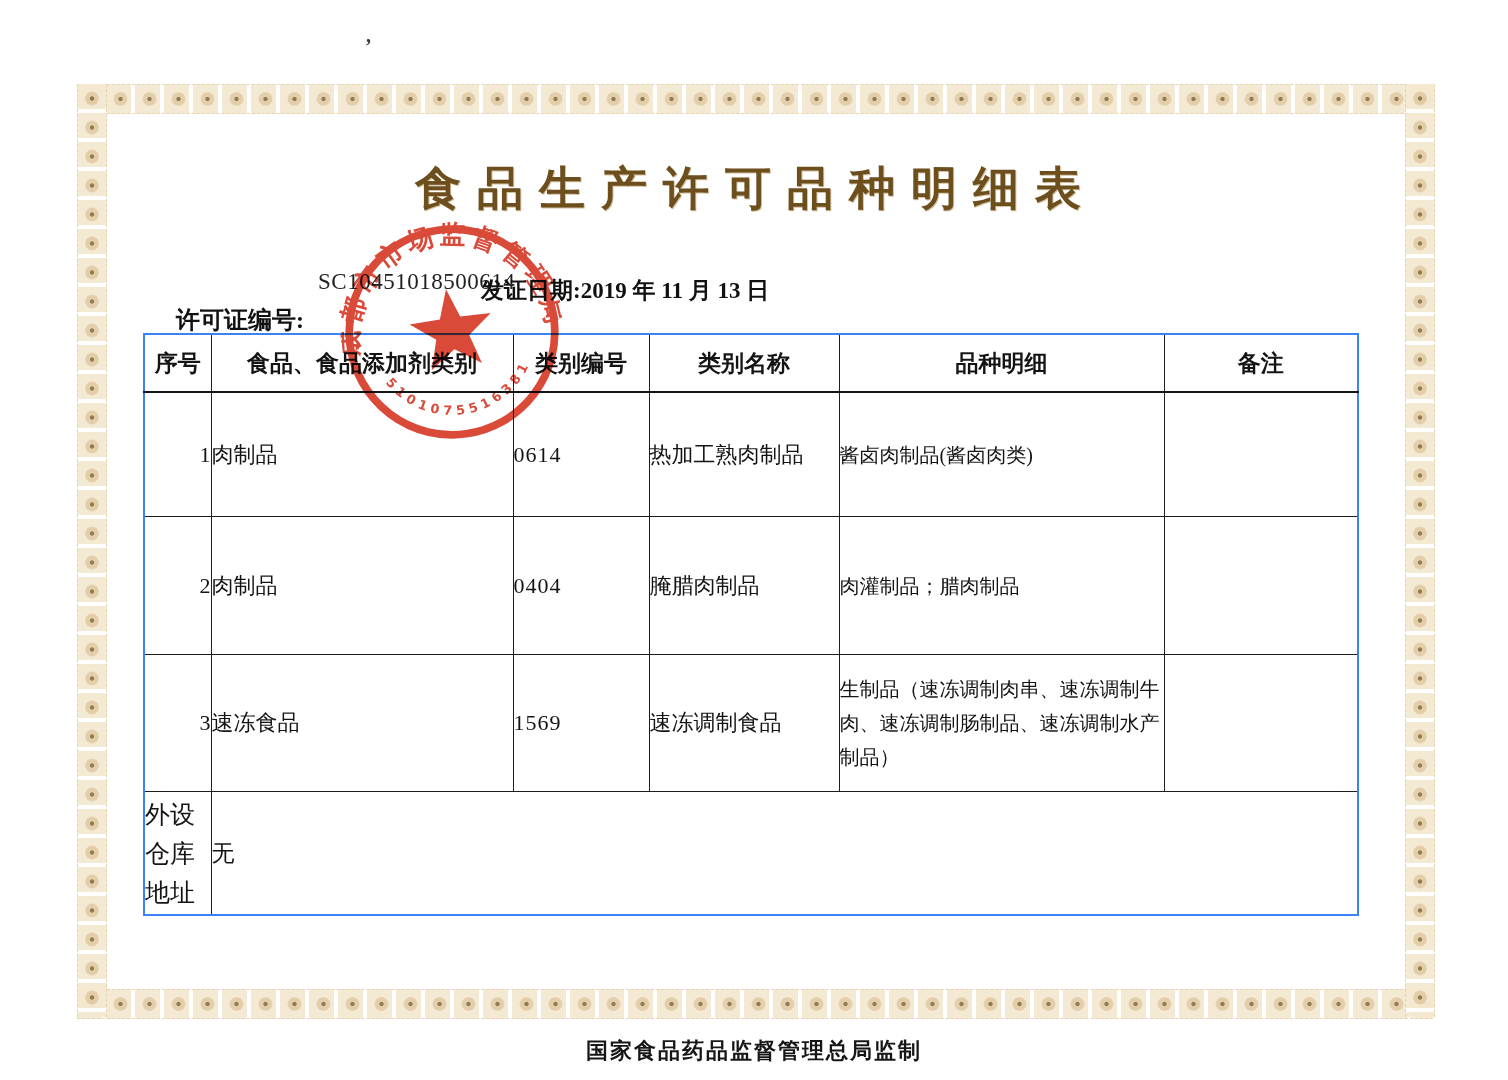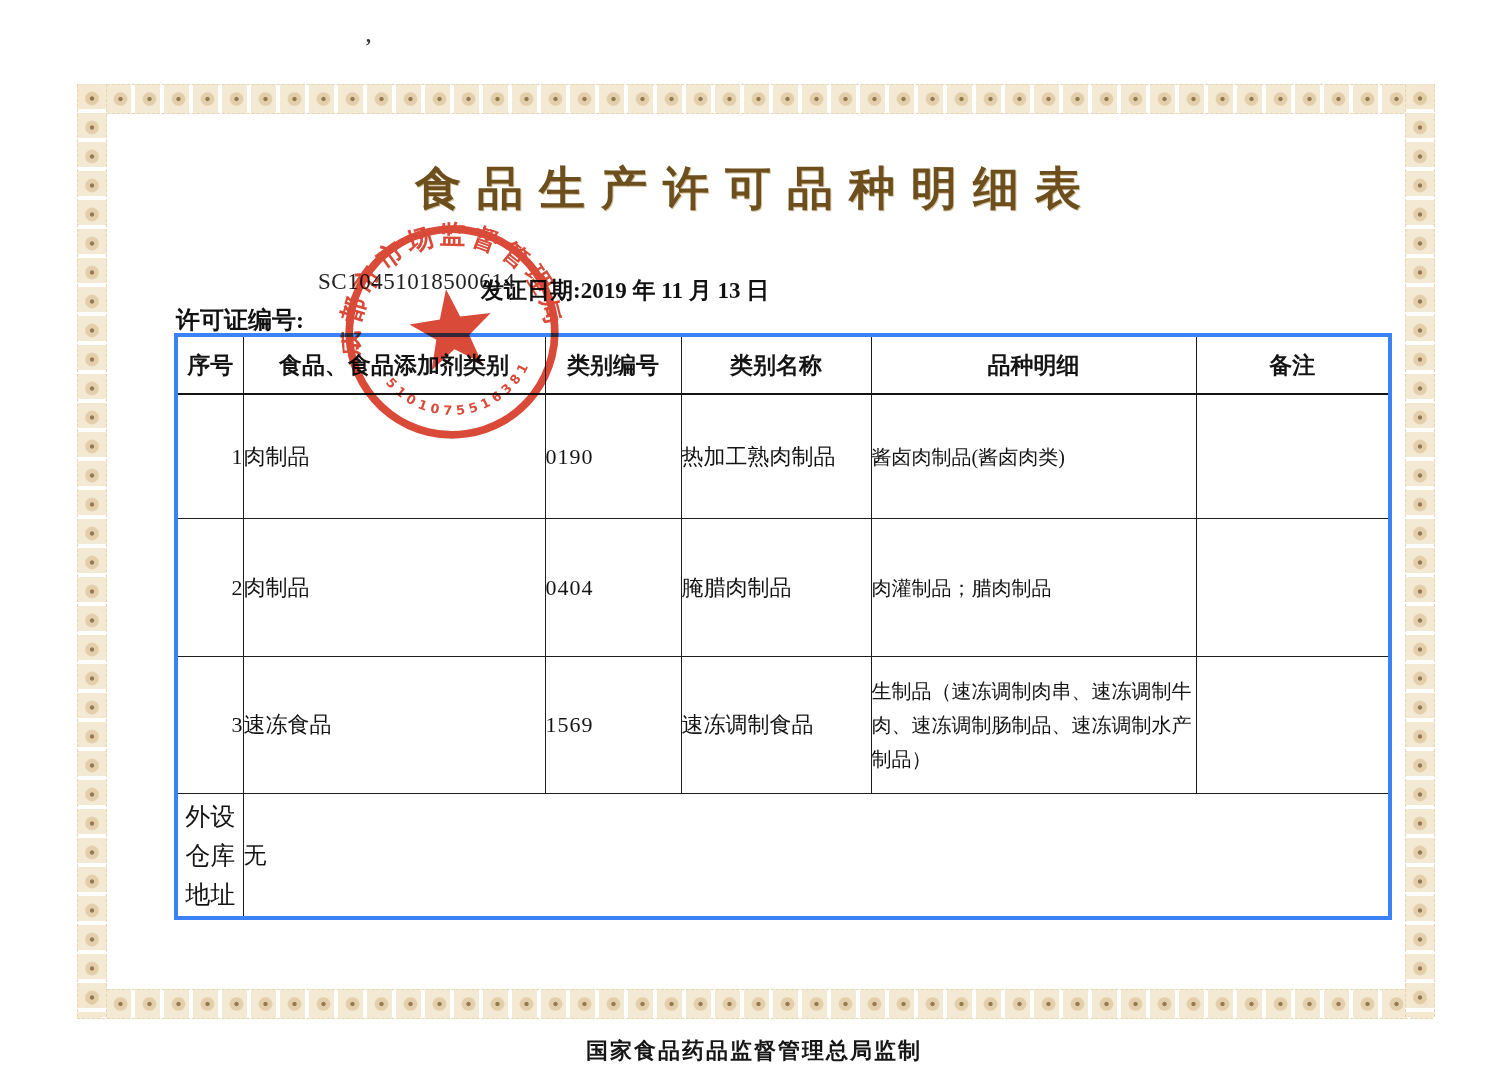--- a/index.html
+++ b/index.html
@@ -43,33 +43,33 @@
   
   table.doc{
     position:absolute;left:143px;top:333px;width:1214px;
     border-collapse:collapse;table-layout:fixed;
     font-size:22px;color:#141414;
   }
   table.doc td,table.doc th{
     border:1.6px solid #1d1d1d;padding:0;vertical-align:middle;
     font-weight:normal;overflow:hidden;
   }
-  table.doc{border:4px solid #3b82f6;margin-left:31px;}
+  table.doc{border:2px solid #3b82f6;}
   tr.hdr th{height:56px;font-weight:bold;font-size:23px;text-align:center;border-bottom:2.2px solid #151515;}
   td.c-no{text-align:right;padding-right:9px;font-size:22px;}
   td.c-cat{padding-left:12px;}
   td.c-code{padding-left:20px;letter-spacing:1px;}
   td.c-name{padding-left:16px;}
   td.c-detail{padding:8px 10px 8px 12px;font-size:20px;line-height:34px;vertical-align:middle;}
   tr.r1 td{height:123px;}
   tr.r2 td{height:137px;}
   tr.r3 td{height:136px;}
   tr.wh td{height:122px;}
   td.wh-label{
-    vertical-align:middle;text-align:center;font-weight:bold;font-size:25px;line-height:39px;
+    vertical-align:middle;text-align:left;font-weight:bold;font-size:25px;line-height:39px;
     padding:2px 6px;
   }
   td.wh-label span{display:inline-block;width:52px;}
   td.wh-value{vertical-align:top;padding:10px 0 0 32px;font-size:23px;}
   
   .stamp{
     position:absolute;left:341px;top:221px;width:222px;height:222px;
     transform:rotate(-8deg);mix-blend-mode:multiply;opacity:.93;
   }
   
@@ -111,21 +111,21 @@
       <th>序号</th>
       <th>食品、食品添加剂类别</th>
       <th>类别编号</th>
       <th>类别名称</th>
       <th>品种明细</th>
       <th>备注</th>
     </tr>
     <tr class="r1">
       <td class="c-no">1</td>
       <td class="c-cat">肉制品</td>
-      <td class="c-code">0190</td>
+      <td class="c-code">0614</td>
       <td class="c-name">热加工熟肉制品</td>
       <td class="c-detail">酱卤肉制品(酱卤肉类)</td>
       <td class="c-remark"></td>
     </tr>
     <tr class="r2">
       <td class="c-no">2</td>
       <td class="c-cat">肉制品</td>
       <td class="c-code">0404</td>
       <td class="c-name">腌腊肉制品</td>
       <td class="c-detail">肉灌制品；腊肉制品</td>

